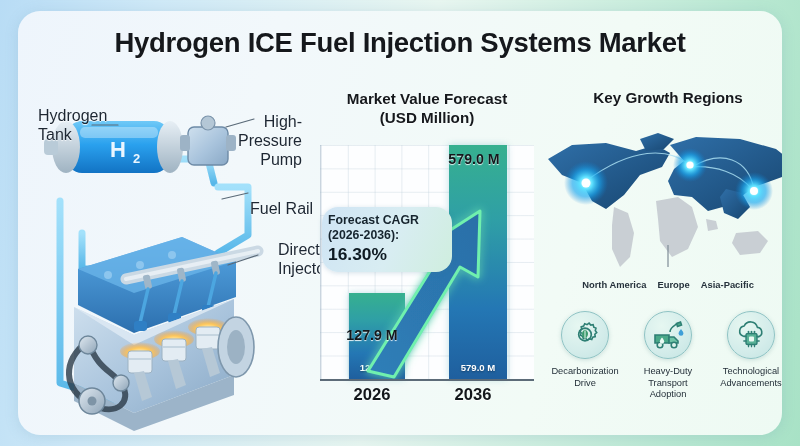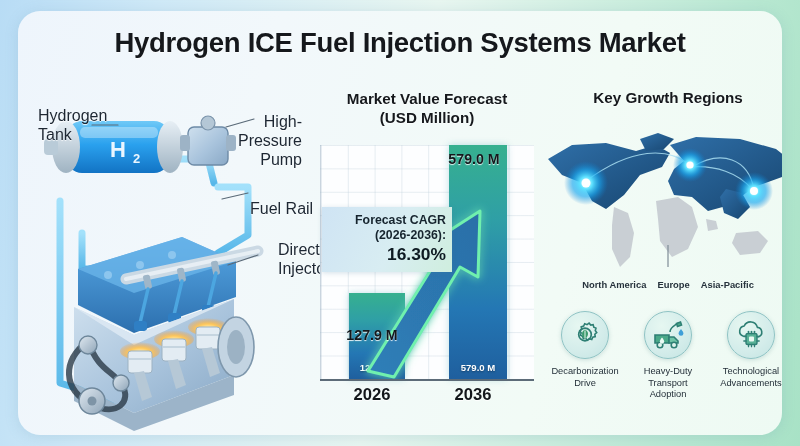--- a/index.html
+++ b/index.html
@@ -82,22 +82,22 @@
     font-size: 14.2px; font-weight: 700; color: #13171b;
     text-shadow: 0 1px 1px rgba(255,255,255,.9);
   }
   #top-2026 { left: 16px;  top: 238px; width: 80px; }
   #top-2036 { left: 114px; top: 62px;  width: 88px; }
   #arrow-overlay { position: absolute; left: 4px; top: 56px; }
   #cagr-box {
     position: absolute; left: 6px; top: 118px; width: 130px;
     padding: 6px 6px 7px;
     background: linear-gradient(115deg,#cfe4f4 0%,#d8edf2 55%,#cfeede 100%);
-    border-radius: 0;
-    text-align: right;
+    border-radius: 16px;
+    text-align: left;
     box-shadow: 0 1px 5px rgba(70,120,150,.22);
   }
   #cagr-box .l1 { font-size: 12.3px; font-weight: 700; color: #16242e; line-height: 1.22; white-space: pre-line; }
   #cagr-box .l2 { font-size: 17.4px; font-weight: 700; color: #0e1a22; line-height: 1.2; margin-top: 1px; }
   .x-tick {
     position: absolute; top: 296px;
     text-align: center; font-size: 16.6px; font-weight: 700; color: #13171b;
     text-shadow: 0 1px 1px rgba(255,255,255,.9);
   }
   #tick-2026 { left: 14px;  width: 84px; }

